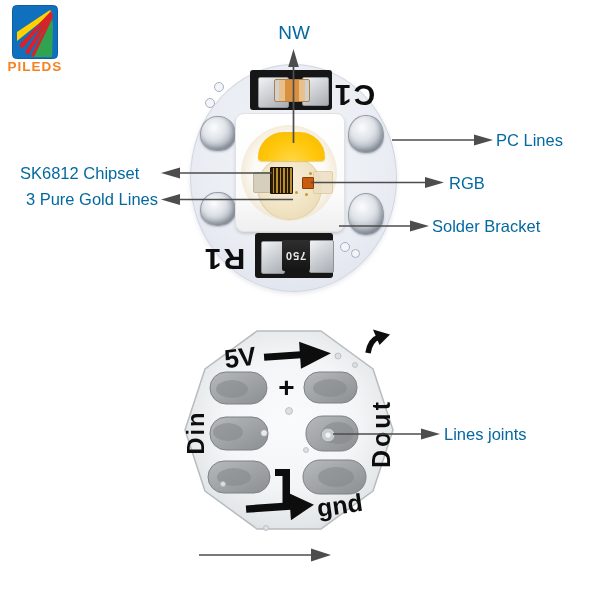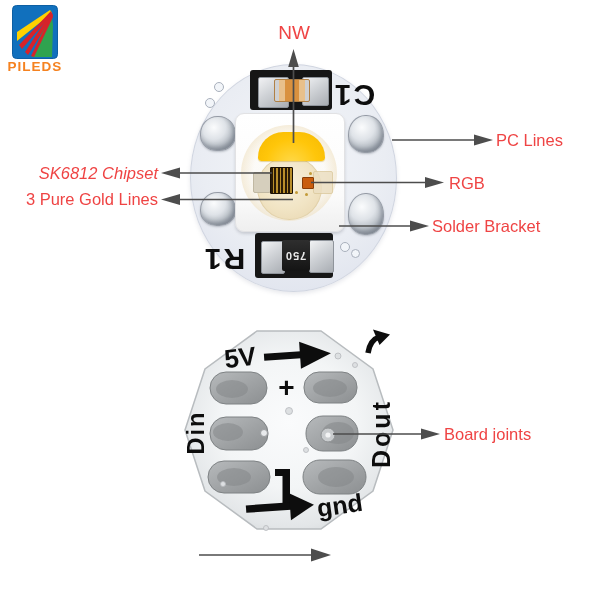--- a/index.html
+++ b/index.html
@@ -43,23 +43,23 @@
     background:radial-gradient(ellipse at 50% 115%,#ffda4d 0%,#ffc60a 55%,#f5b800 100%);
     box-shadow:0 1px 1px rgba(190,150,20,.4);}
   .chip-pad-left{left:253px;top:172px;width:16px;height:19px;background:#d6cfbd;border:1px solid #c0b8a2;border-radius:2px;}
   .chip-die{left:270px;top:167px;width:21px;height:25px;background:#2b1b06;border:1px solid #1a1004;border-radius:1px;
     background-image:repeating-linear-gradient(90deg,rgba(201,155,47,0) 0 2px,rgba(201,155,47,.9) 2px 3.5px);}
   .chip-pad-right{left:313px;top:171px;width:18px;height:21px;background:#ecdfc2;border:1px solid #dcca9f;border-radius:2px;opacity:.85;}
   .rgb-die{left:302px;top:177px;width:10px;height:10px;background:#c95d0d;border:1px solid #8a3d06;border-radius:1px;}
   .gold-dot{width:3px;height:3px;border-radius:50%;background:#c39b3a;}
 
   
-  .lbl{color:#ef4444;font-size:16.5px;line-height:1.15;white-space:nowrap;}
+  .lbl{color:#0369a1;font-size:16.5px;line-height:1.15;white-space:nowrap;}
   .lbl-nw{left:275px;top:22px;width:38px;text-align:center;font-size:19px;}
-  .lbl-chipset{left:20px;top:164px;width:138px;text-align:right;font-style:italic;}
+  .lbl-chipset{left:20px;top:164px;width:138px;}
   .lbl-gold{left:6px;top:190px;width:152px;text-align:right;}
   .lbl-pcboard{left:496px;top:131px;}
   .lbl-rgb{left:449px;top:174px;}
   .lbl-copper{left:432px;top:217px;}
   .lbl-solder{left:444px;top:425px;}
   .lbl-current{left:194px;top:568px;width:172px;text-align:center;font-size:17.5px;}
 
   .overlay{left:0;top:0;pointer-events:none;z-index:20;}
   .backsvg{left:175px;top:322px;}
 </style>
@@ -220,15 +220,15 @@
       </g>
     </g>
   </svg>
 
   <div class="abs lbl lbl-nw">NW</div>
   <div class="abs lbl lbl-chipset">SK6812 Chipset</div>
   <div class="abs lbl lbl-gold">3 Pure Gold Lines</div>
   <div class="abs lbl lbl-pcboard">PC Lines</div>
   <div class="abs lbl lbl-rgb">RGB</div>
   <div class="abs lbl lbl-copper">Solder Bracket</div>
-  <div class="abs lbl lbl-solder">Board joints</div>
+  <div class="abs lbl lbl-solder">Lines joints</div>
 
 </div>
 
 </body></html>

